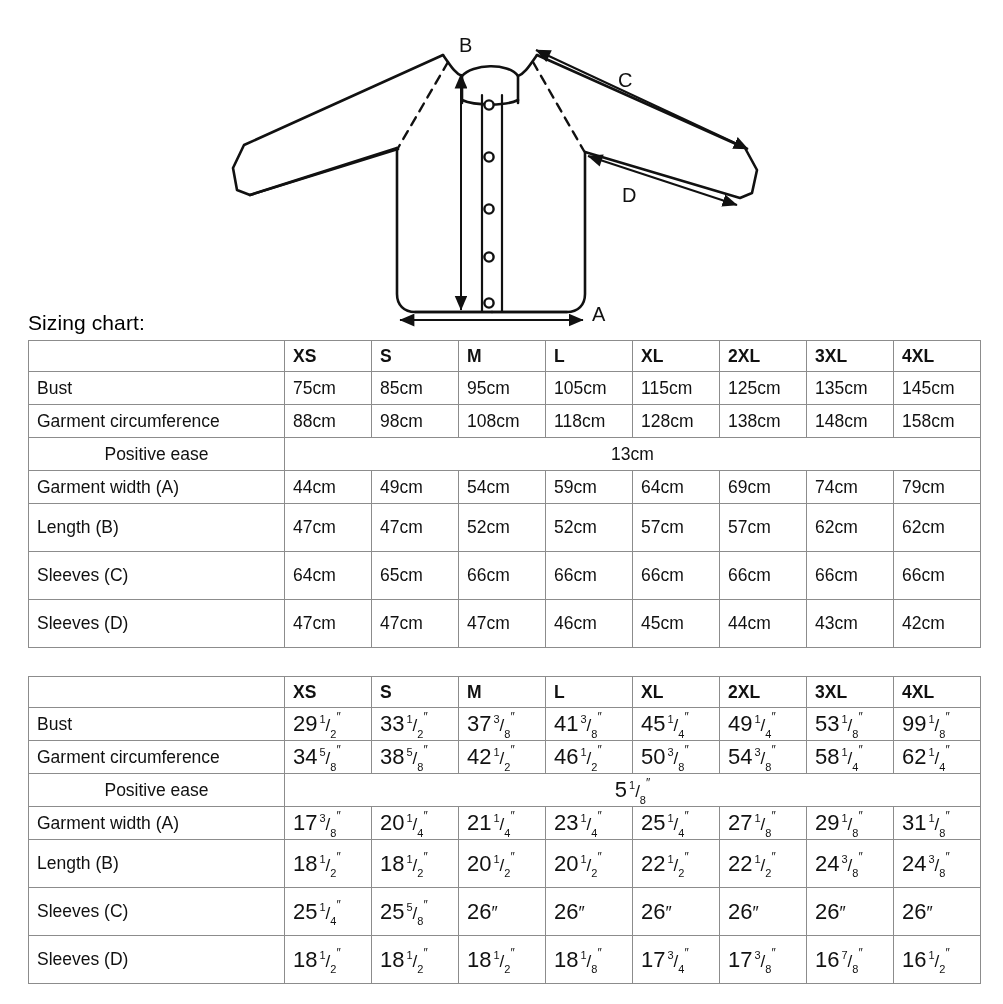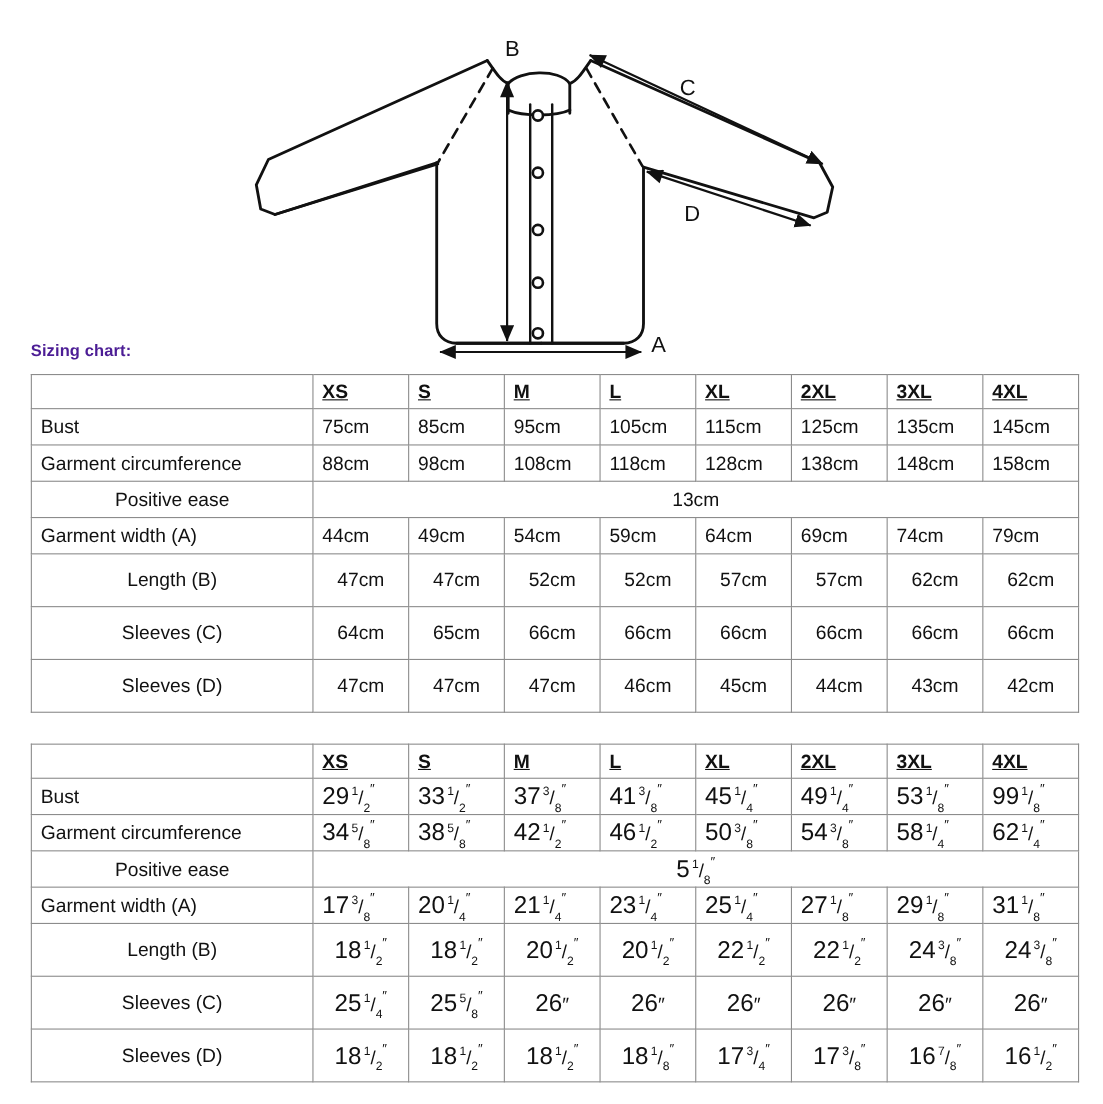--- a/index.html
+++ b/index.html
@@ -15,24 +15,24 @@
   
   .illustration{
     position:absolute;left:0;top:0;width:1003px;height:338px;
   }
   .illustration svg{display:block;}
 
   
   .sizing-heading{
     position:absolute;
     left:28px;top:311px;
-    font-size:15px;
-    font-weight:bold;
+    font-size:21px;
+    font-weight:normal;
     letter-spacing:0.1px;
-    color:#4c1d95;
+    color:#000000;
   }
 
   
   .tbl-wrap{position:absolute;left:28px;}
   .tbl-wrap.metric{top:340px;}
   .tbl-wrap.imperial{top:676px;}
 
   table.size-table{
     border-collapse:collapse;
     width:952px;
@@ -42,27 +42,27 @@
   table.size-table td,table.size-table th{
     border:1px solid #8c8c8c;
     padding:0 8px;
     font-size:17.5px;
     color:#111;
     text-align:left;
     vertical-align:middle;
     font-weight:normal;
     background:#fff;
   }
-  table.size-table th{font-weight:bold;text-decoration:underline;}
+  table.size-table th{font-weight:bold;}
   .col-label{width:256px;}
   .col-size{width:87px;}
 
   tr.r-head td,tr.r-head th{height:30px;}
   tr.r-std td{height:32px;}
-  tr.r-tall td{height:47px;text-align:center;}
+  tr.r-tall td{height:47px;}
   tr.r-ease td{height:32px;text-align:center;}
 
   td.ease-cell{text-align:center;}
 
   
   .frac{
     display:inline-block;
     white-space:nowrap;
     position:relative;
     margin-left:2px;

